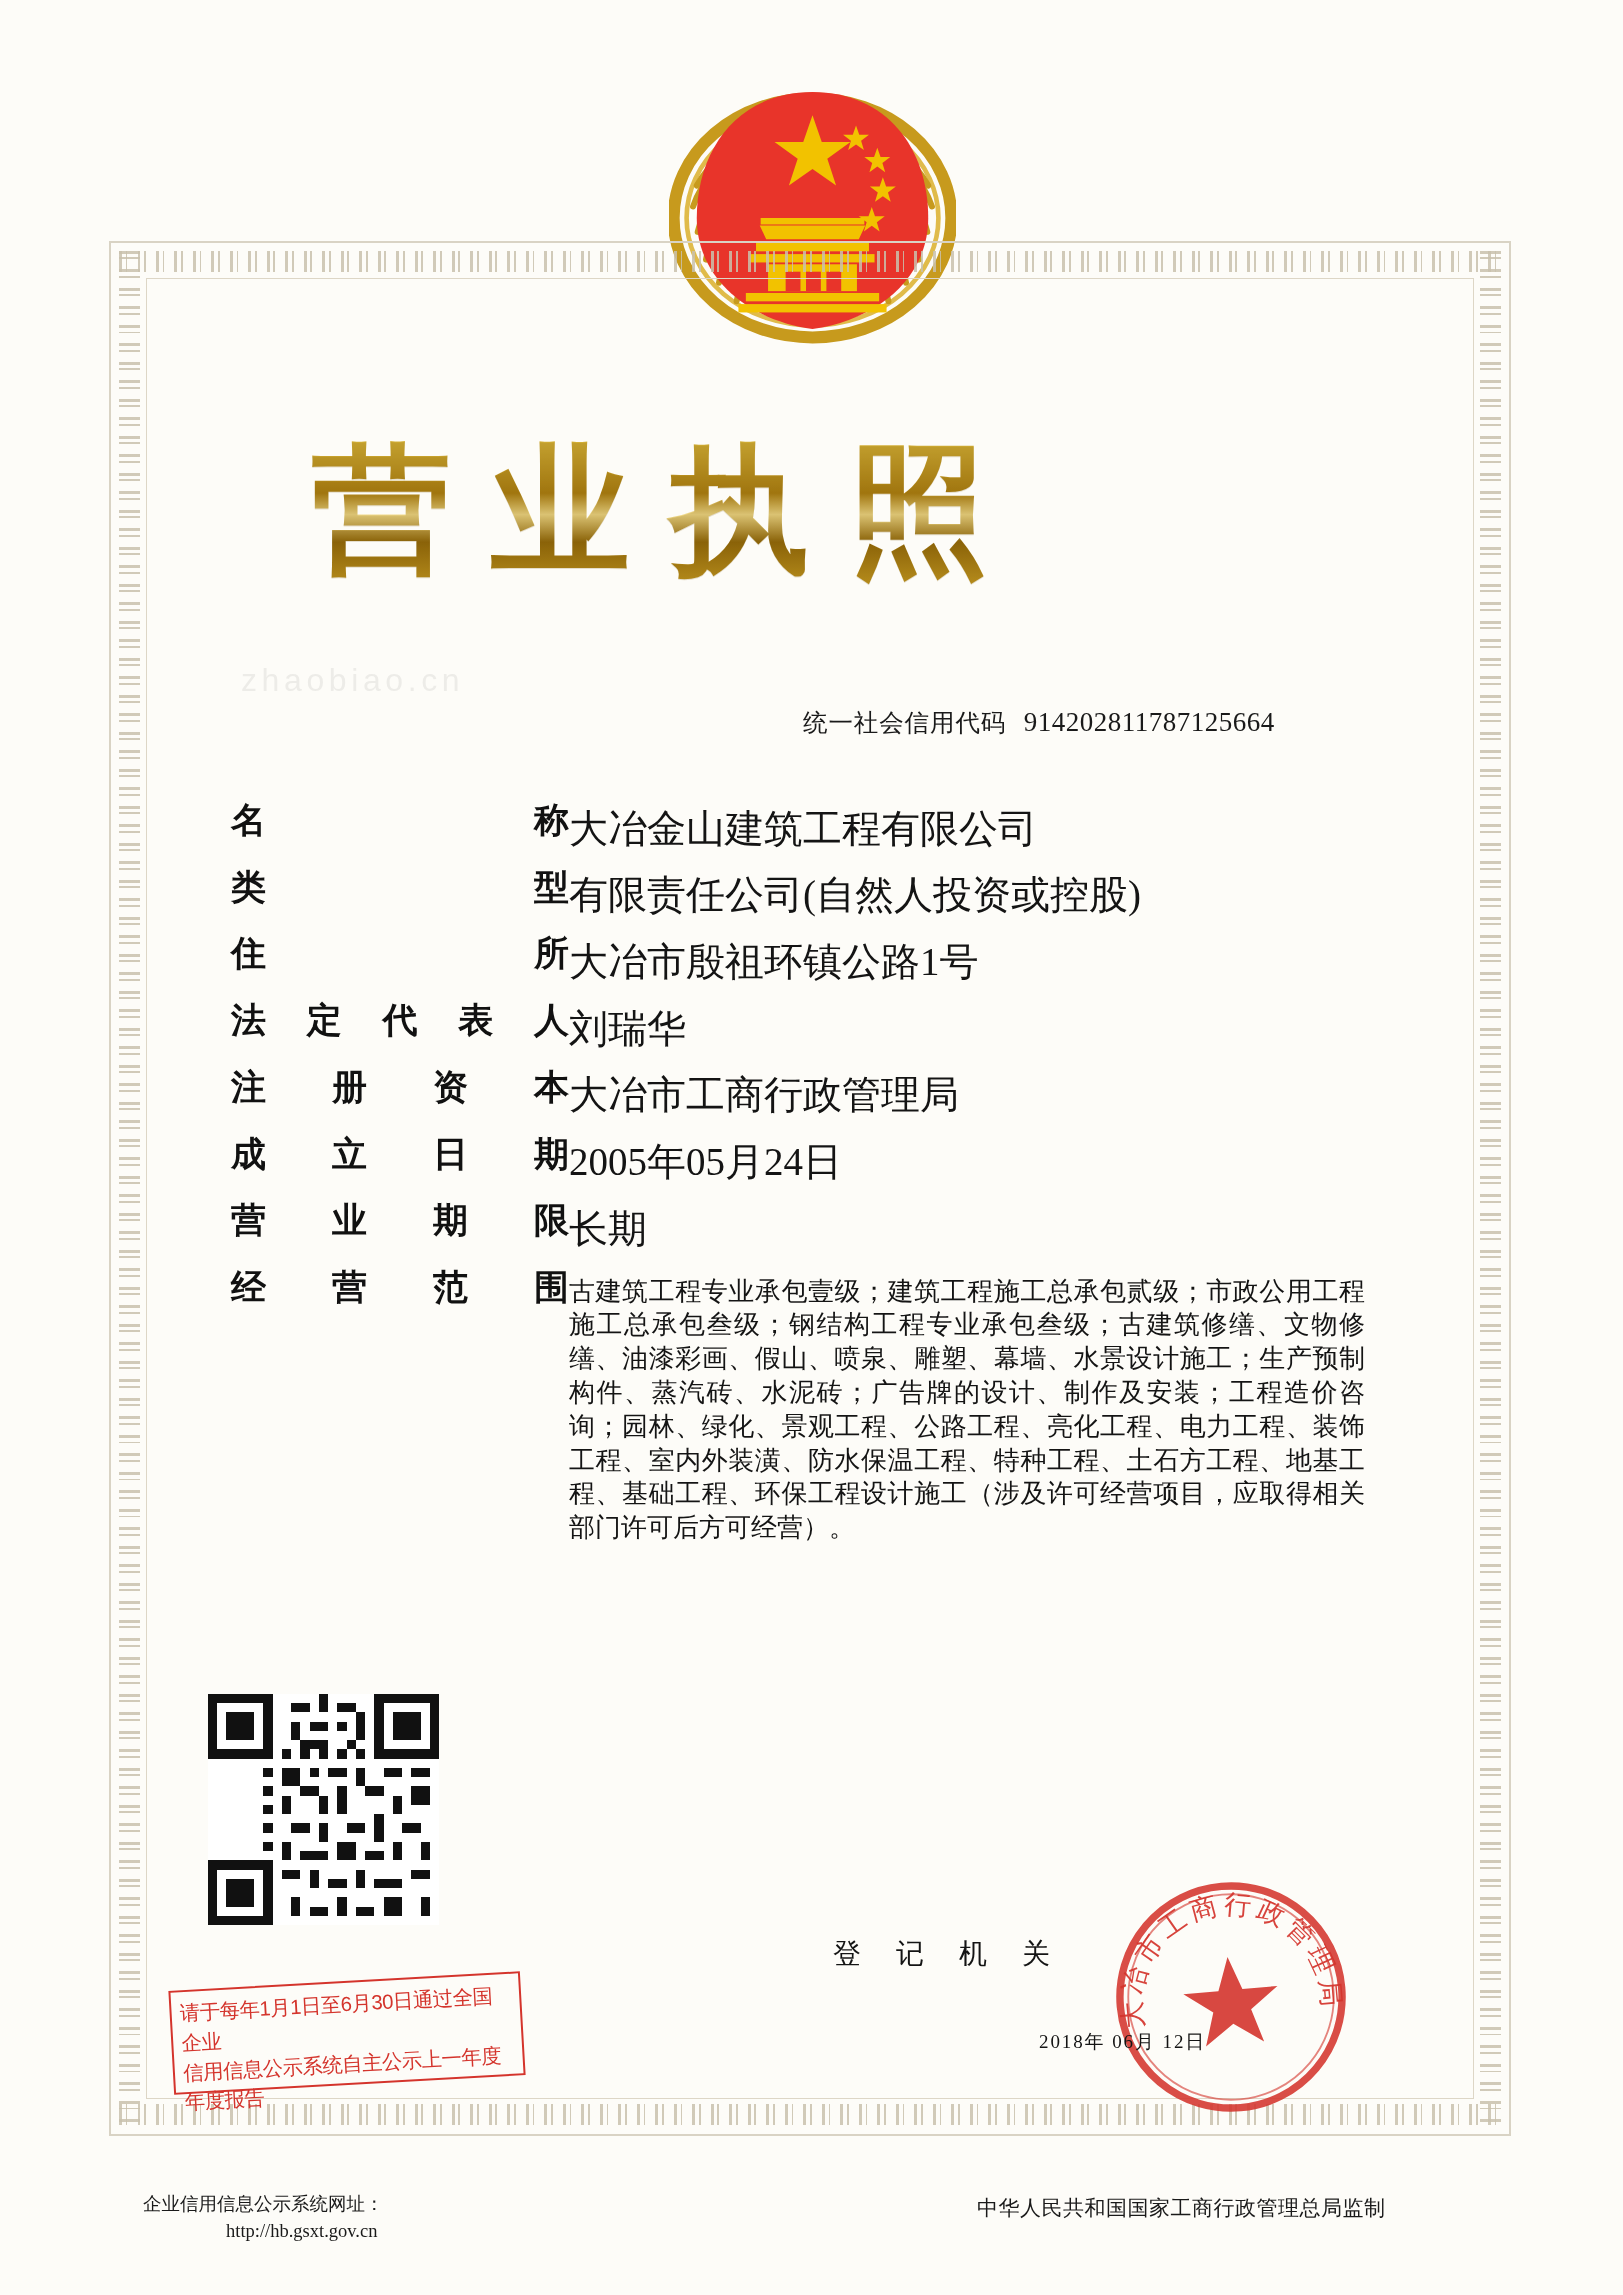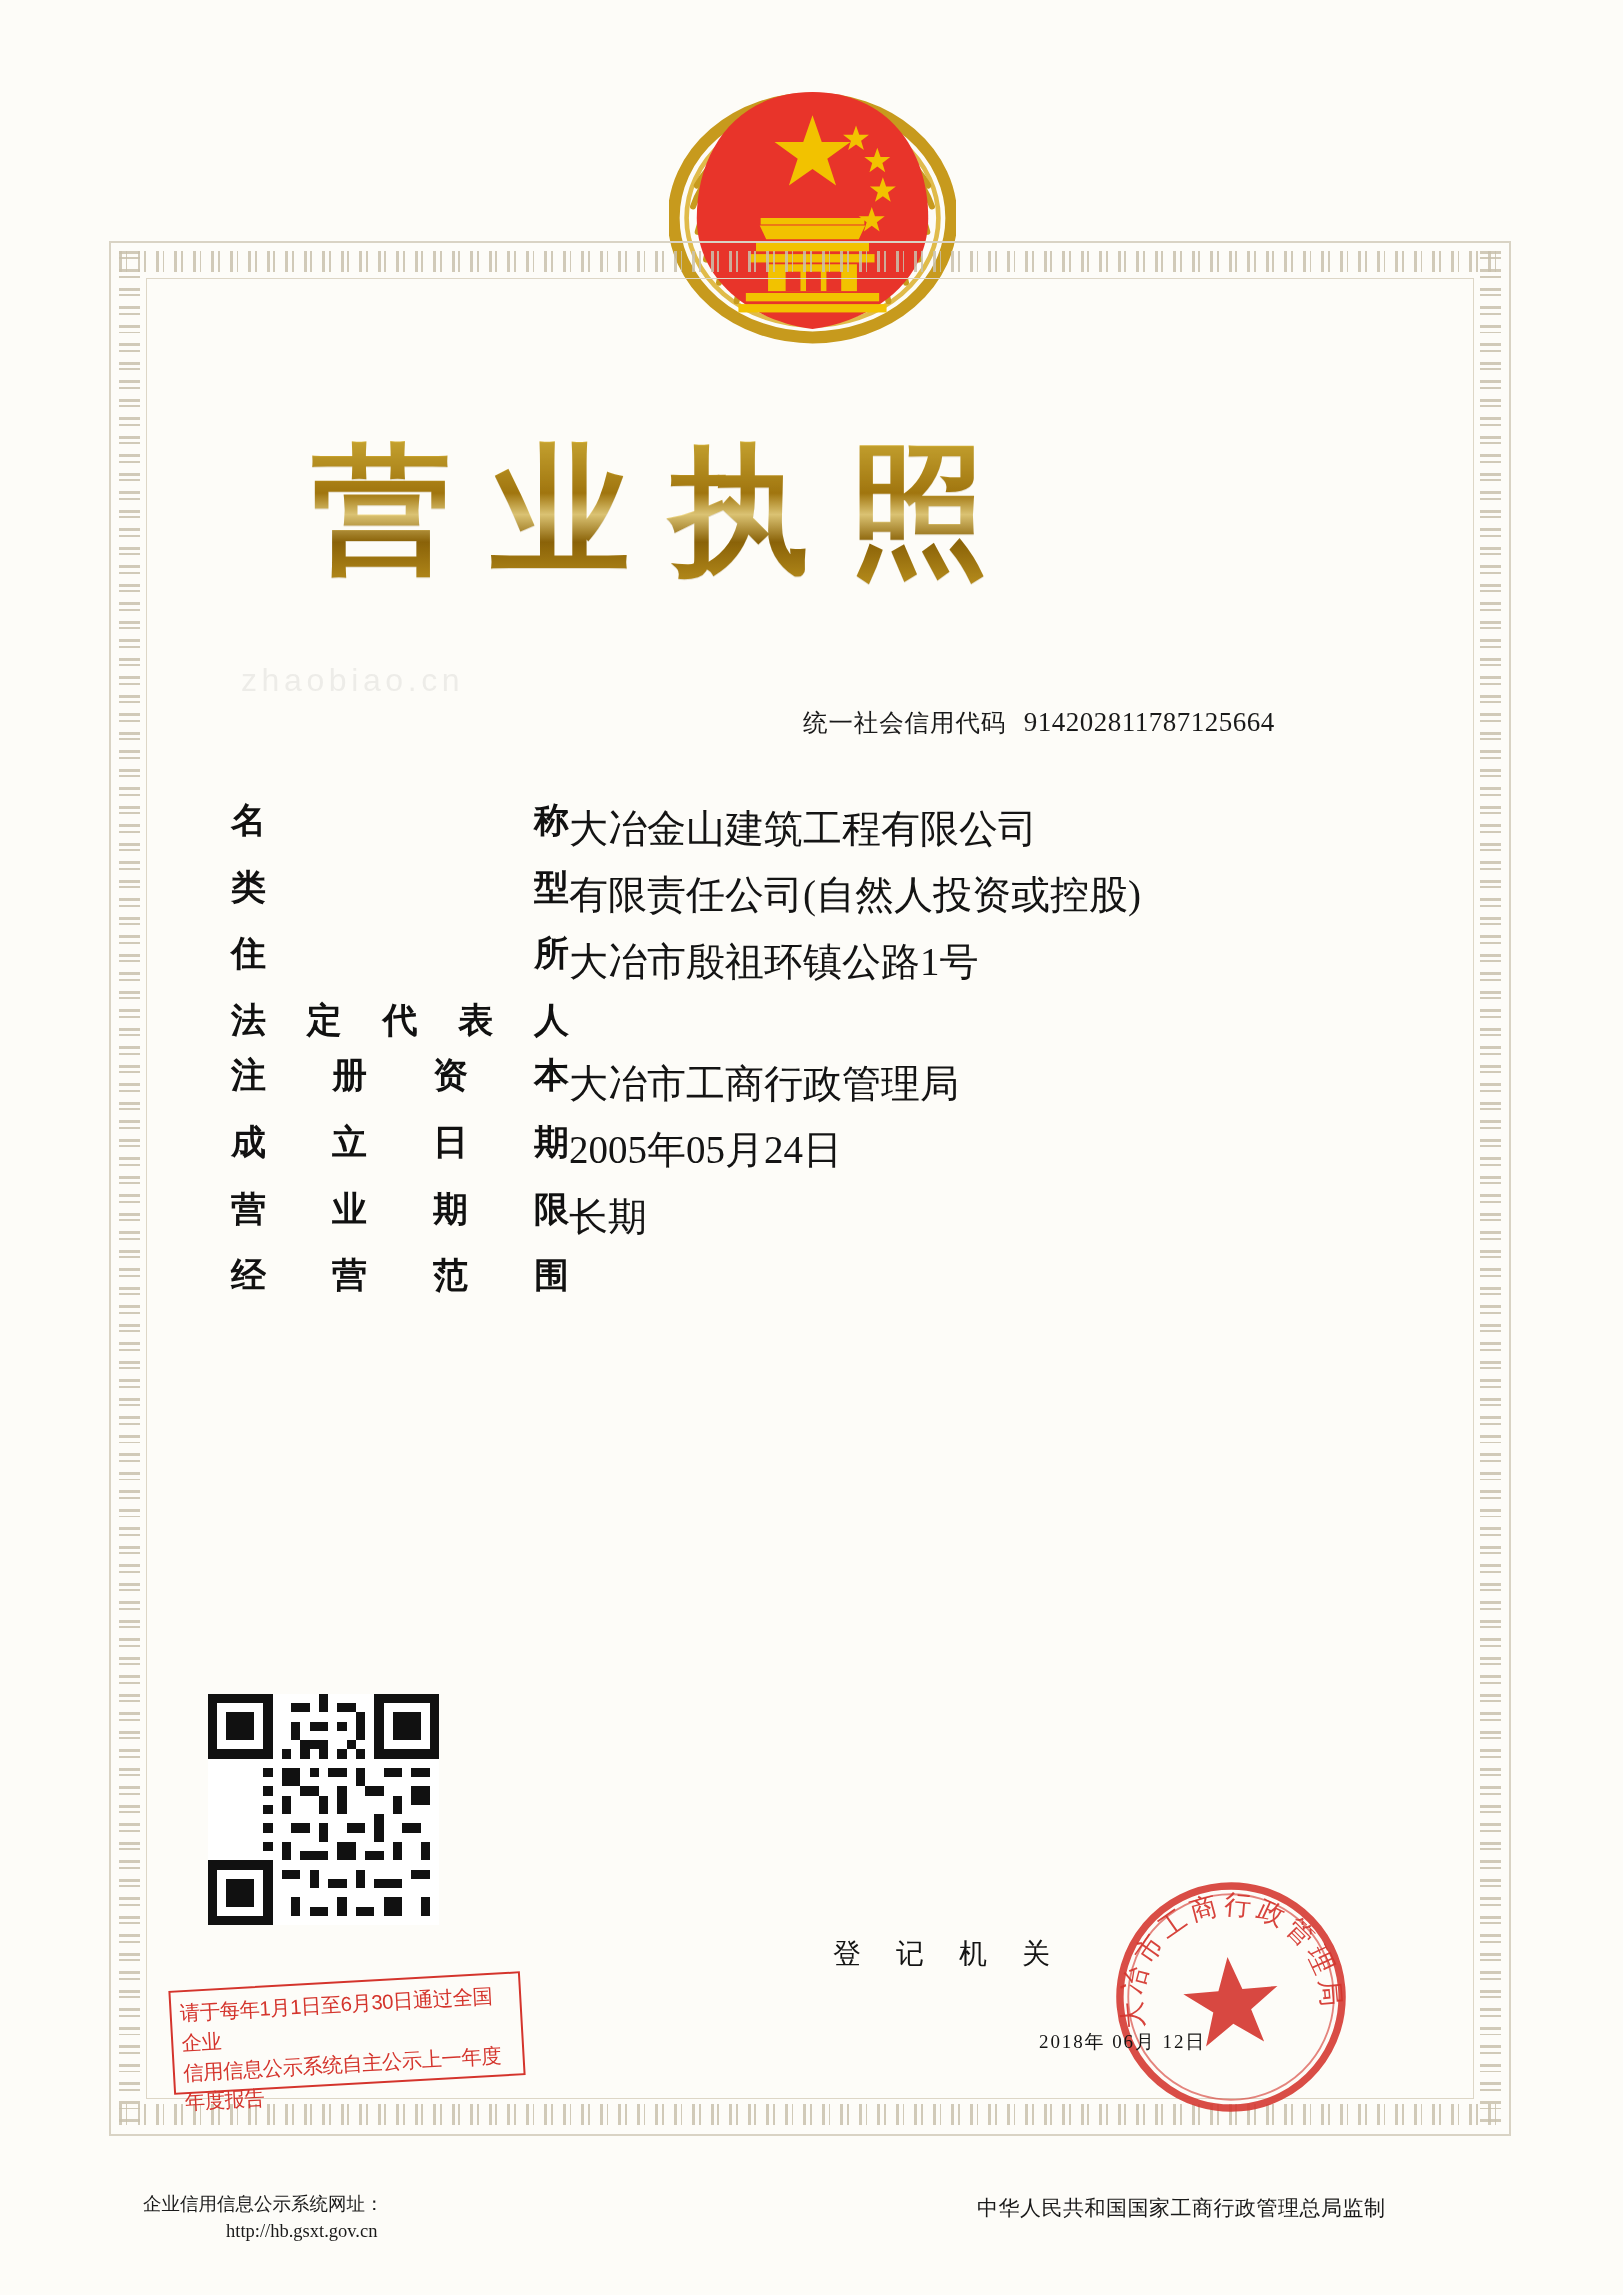--- a/index.html
+++ b/index.html
@@ -341,20 +341,21 @@
     </div>
 
     <div class="row">
       <div class="row-label">
         <span>法</span>
         <span>定</span>
         <span>代</span>
         <span>表</span>
         <span>人</span>
       </div>
+      <div class="row-value">刘瑞华</div>
     </div>
 
     <div class="row">
       <div class="row-label">
         <span>注</span>
         <span>册</span>
         <span>资</span>
         <span>本</span>
       </div>
       <div class="row-value">大冶市工商行政管理局</div>
@@ -380,20 +381,21 @@
       <div class="row-value">长期</div>
     </div>
 
     <div class="row">
       <div class="row-label">
         <span>经</span>
         <span>营</span>
         <span>范</span>
         <span>围</span>
       </div>
+      <div class="row-value small">古建筑工程专业承包壹级；建筑工程施工总承包贰级；市政公用工程施工总承包叁级；钢结构工程专业承包叁级；古建筑修缮、文物修缮、油漆彩画、假山、喷泉、雕塑、幕墙、水景设计施工；生产预制构件、蒸汽砖、水泥砖；广告牌的设计、制作及安装；工程造价咨询；园林、绿化、景观工程、公路工程、亮化工程、电力工程、装饰工程、室内外装潢、防水保温工程、特种工程、土石方工程、地基工程、基础工程、环保工程设计施工（涉及许可经营项目，应取得相关部门许可后方可经营）。</div>
     </div>
 
   </div>
 
   <div class="qr">
     <svg viewBox="0 0 25 25" width="231" height="231" shape-rendering="crispEdges" aria-hidden="true">
       <rect width="25" height="25" fill="#ffffff"></rect>
       <g fill="#111111">
 
         <rect x="0" y="0" width="7" height="1"></rect>

